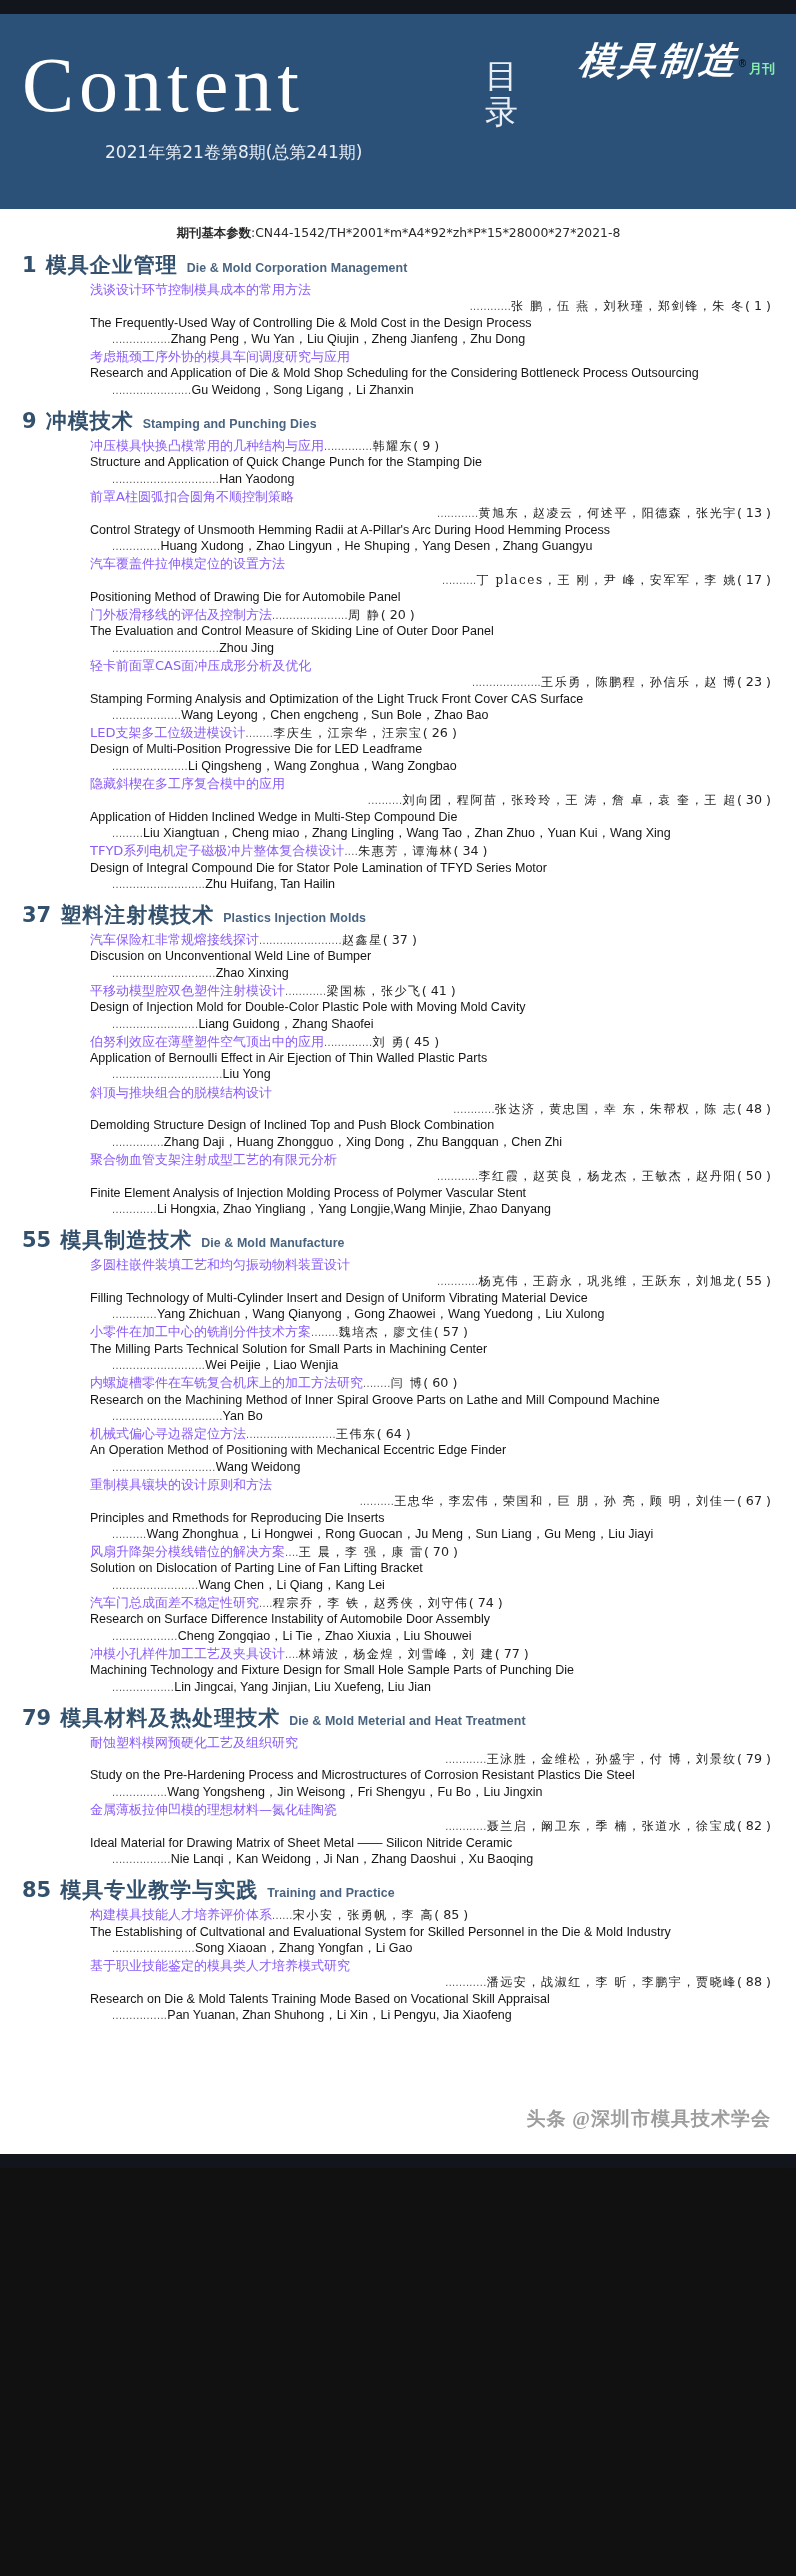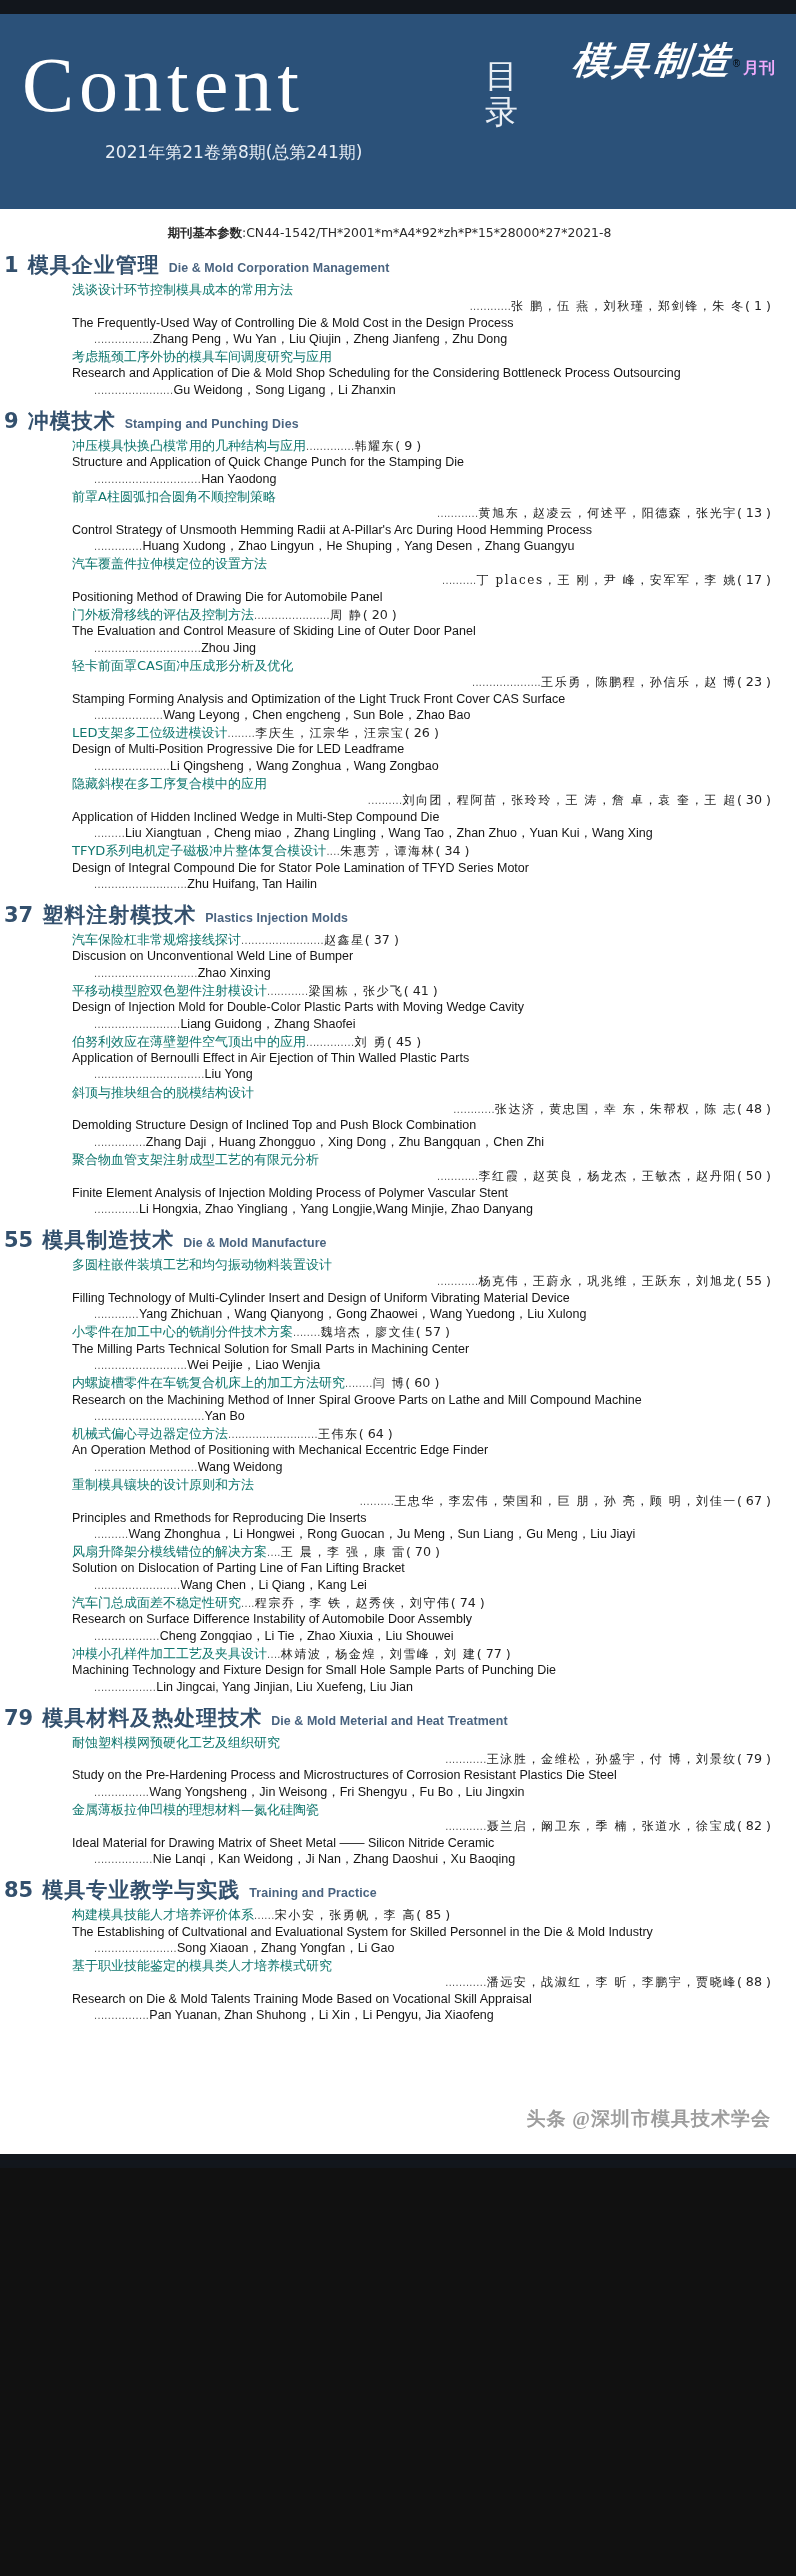--- a/index.html
+++ b/index.html
@@ -14,38 +14,38 @@
   .content-word{position:absolute;left:22px;top:32px;font-family:"Liberation Serif","DejaVu Serif",serif;
      font-size:78px;line-height:78px;color:#ffffff;letter-spacing:5px;font-weight:400;}
   .mulu{position:absolute;left:485px;top:44px;width:46px;font-size:33px;line-height:36px;
      color:#e9eef4;font-family:"DejaVu Sans",sans-serif;font-weight:500;letter-spacing:1px;}
   .issue{position:absolute;left:105px;top:127px;font-size:17px;color:#e8eef5;
      font-family:"DejaVu Sans",sans-serif;letter-spacing:0px;}
   .logo{position:absolute;right:22px;top:22px;text-align:right;}
   .logo-cn{font-family:"DejaVu Serif",serif;font-size:37px;color:#ffffff;font-style:italic;
      font-weight:700;letter-spacing:3px;transform:skewX(-6deg);display:inline-block;}
   .logo-reg{font-size:10px;vertical-align:super;}
-  .logo-yk{font-size:16px;color:#f0abfc;margin-left:3px;letter-spacing:0;font-style:normal;
+  .logo-yk{font-size:13px;color:#86efac;margin-left:3px;letter-spacing:0;font-style:normal;
      font-family:"DejaVu Sans",sans-serif;font-weight:700;}
 
   
-  .sheet{padding:0 22px 0 4px;position:relative;}
+  .sheet{padding:0 22px 0 22px;position:relative;}
   .params{text-align:center;margin:16px 0 8px 0;font-size:12.4px;color:#2a2a2a;
      font-family:"DejaVu Sans",sans-serif;}
   .params b{font-weight:700;}
 
   .section{margin:9px 0 3px 0;display:flex;align-items:baseline;gap:9px;}
   .sec-num{font-size:21px;font-weight:700;color:#33506d;font-family:"DejaVu Sans",sans-serif;}
   .sec-cn{font-size:21px;font-weight:700;color:#33506d;font-family:Liberation Serif, serif;letter-spacing:1px;}
   .sec-en{font-size:12.4px;font-weight:700;color:#4a6480;font-family:"Liberation Sans",sans-serif;letter-spacing:0.1px;}
 
   .entries{padding-left:68px;padding-right:4px;}
   .entry{margin-bottom:2px;}
   .ln{font-size:12.7px;color:#1f1f1f;line-height:16.3px;white-space:normal;}
-  .cn{font-family:"DejaVu Sans",sans-serif;font-size:13px;color:#0f766e;}
+  .cn{font-family:"DejaVu Sans",sans-serif;font-size:13px;color:#8b5cf6;}
   .au-cn{font-family:"DejaVu Serif","DejaVu Sans",serif;font-size:12px;color:#222;letter-spacing:1.6px;}
   .en{font-family:"Liberation Sans",sans-serif;font-size:12.5px;color:#141414;}
   .au-en{font-family:"Liberation Sans",sans-serif;font-size:12.5px;color:#141414;}
   .dots{color:#555;letter-spacing:0.4px;font-size:11px;}
   .ind{padding-left:22px;}
   .rt{text-align:right;}
   .pg{font-family:"DejaVu Sans",sans-serif;}
 
   .watermark{position:absolute;right:26px;bottom:36px;font-family:Liberation Serif, serif;
      font-size:19px;font-weight:700;color:#8d8d8d;letter-spacing:1px;opacity:.85;}
@@ -151,21 +151,21 @@
             <span class="sec-en">Plastics Injection Molds</span>
           </div>
           <div class="entries">
             <div class="entry">
               <div class="ln"><span class="cn">汽车保险杠非常规熔接线探讨</span><span class="dots">........................</span><span class="au-cn">赵鑫星</span><span class="pg">( 37 )</span></div>
               <div class="ln"><span class="en">Discusion on Unconventional Weld Line of Bumper</span></div>
               <div class="ln ind"><span class="dots">..............................</span><span class="au-en">Zhao Xinxing</span></div>
             </div>
             <div class="entry">
               <div class="ln"><span class="cn">平移动模型腔双色塑件注射模设计</span><span class="dots">............</span><span class="au-cn">梁国栋，张少飞</span><span class="pg">( 41 )</span></div>
-              <div class="ln"><span class="en">Design of Injection Mold for Double-Color Plastic Parts with Moving Wedge Cavity</span></div>
+              <div class="ln"><span class="en">Design of Injection Mold for Double-Color Plastic Pole with Moving Mold Cavity</span></div>
               <div class="ln ind"><span class="dots">.........................</span><span class="au-en">Liang Guidong，Zhang Shaofei</span></div>
             </div>
             <div class="entry">
               <div class="ln"><span class="cn">伯努利效应在薄壁塑件空气顶出中的应用</span><span class="dots">..............</span><span class="au-cn">刘 勇</span><span class="pg">( 45 )</span></div>
               <div class="ln"><span class="en">Application of Bernoulli Effect in Air Ejection of Thin Walled Plastic Parts</span></div>
               <div class="ln ind"><span class="dots">................................</span><span class="au-en">Liu Yong</span></div>
             </div>
             <div class="entry">
               <div class="ln"><span class="cn">斜顶与推块组合的脱模结构设计</span></div>
               <div class="ln rt"><span class="dots">............</span><span class="au-cn">张达济，黄忠国，幸 东，朱帮权，陈 志</span><span class="pg">( 48 )</span></div>

